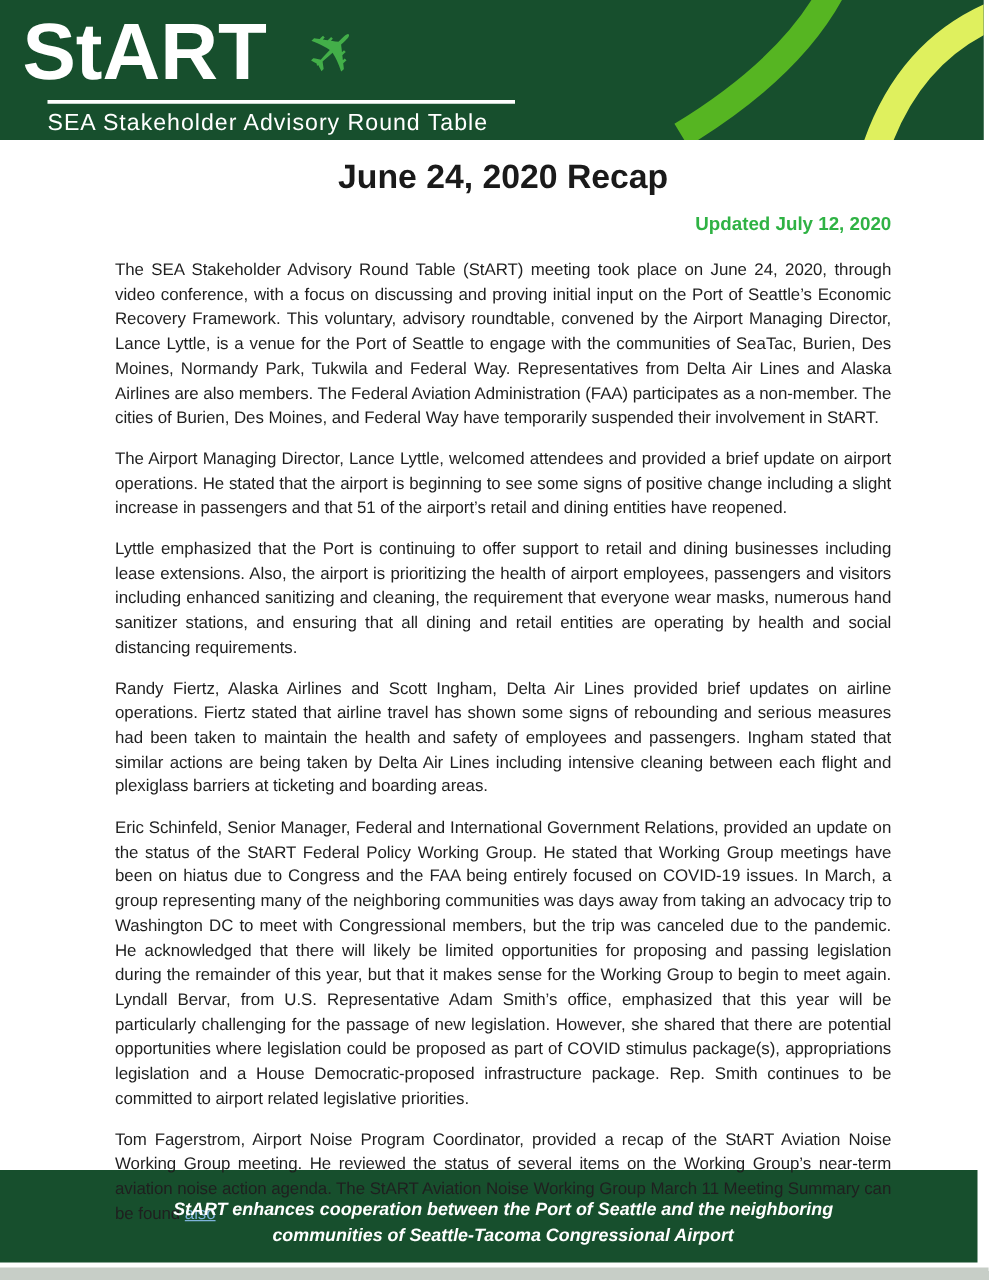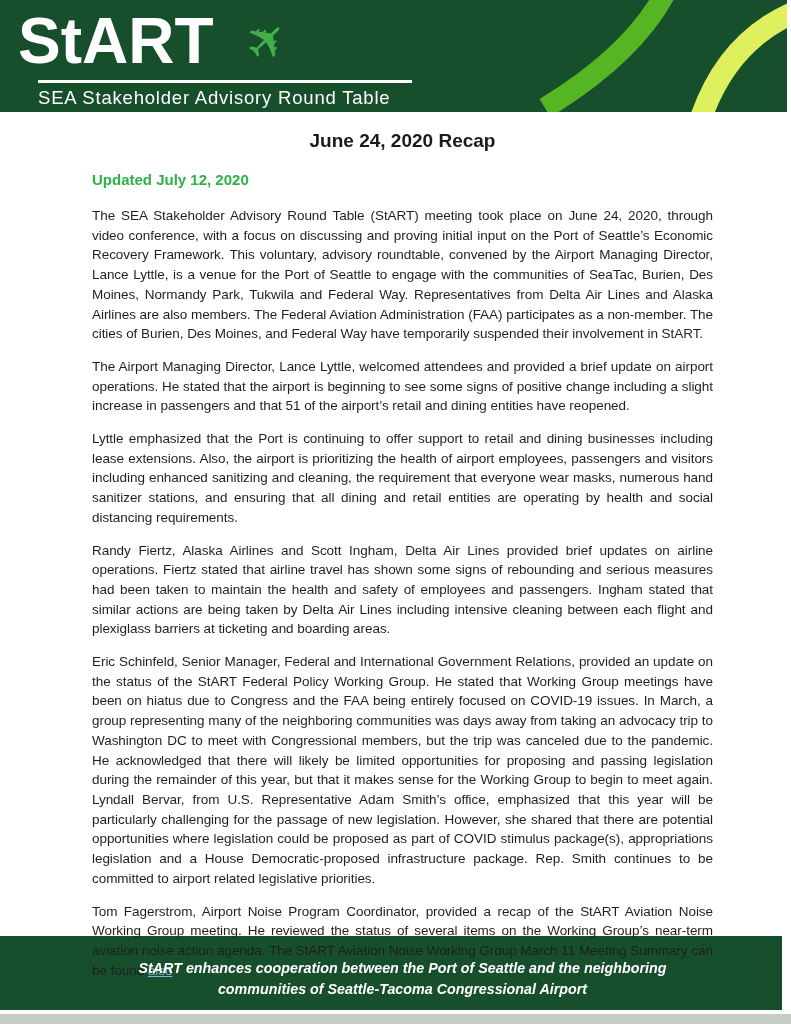--- a/index.html
+++ b/index.html
@@ -67,28 +67,28 @@
   .content {
     position: absolute;
     top: 112px; left: 0;
     width: 791px;
     padding: 0 78px 0 92px;
     z-index: 2;
   }
   .doc-title {
     margin-top: 18px;
     text-align: center;
-    font-size: 19px;
+    font-size: 27px;
     font-weight: 700;
     color: #1a1a1a;
     line-height: 22px;
   }
   .doc-updated {
     margin-top: 18px;
-    text-align: left;
+    text-align: right;
     font-size: 15px;
     font-weight: 700;
     color: #2fb244;
     line-height: 20px;
   }
   .doc-body { margin-top: 16px; }
   .doc-body p {
     font-size: 13.5px;
     line-height: 19.7px;
     color: #1f1f1f;

